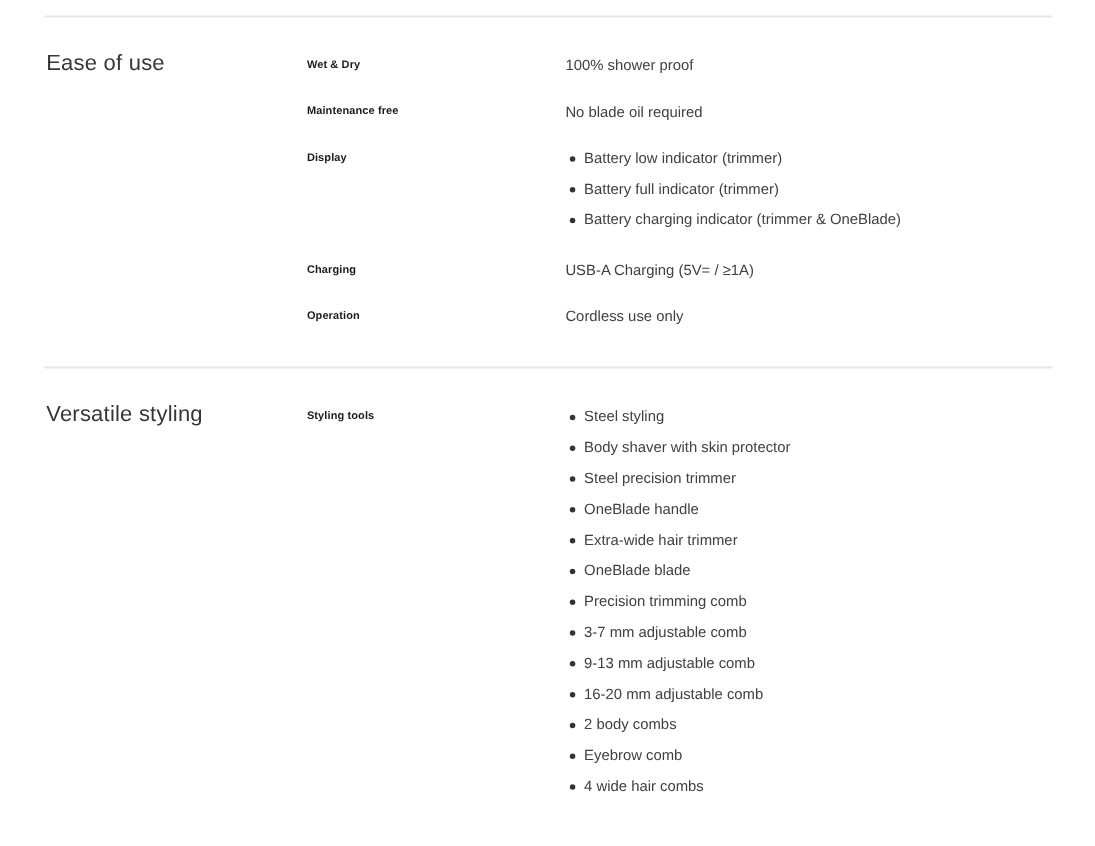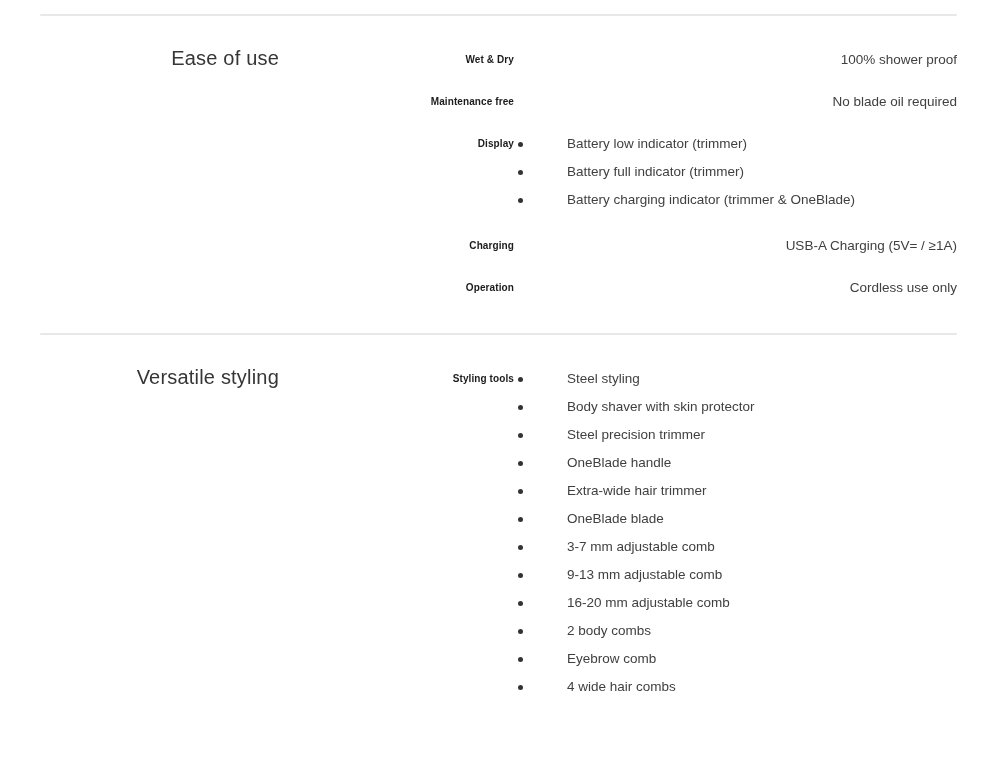--- a/index.html
+++ b/index.html
@@ -20,21 +20,20 @@
   .page{margin:14px 38px 0 40px;}
   .spec-section .divider{
     height:2px;width:100%;
     background:var(--divider);
     border-radius:1px;
   }
   .section-grid{
     display:grid;
     grid-template-columns:237px 1fr;
     padding:34px 0 13px 2px;
-    text-align:right;
   }
   .spec-section:last-child .section-grid{padding-bottom:0;}
   .section-title{
     font-size:20px;font-weight:400;color:var(--heading);
     margin:-4px 0 0 0;letter-spacing:0.2px;line-height:24px;
   }
   .rows{min-width:0;}
   .spec-row{
     display:grid;
     grid-template-columns:235px 1fr;
@@ -45,21 +44,21 @@
     line-height:20px;letter-spacing:0.1px;
   }
   .spec-value{
     font-size:13.5px;color:var(--value);line-height:20px;
   }
   ul.bullets{
     list-style:none;margin:-4px 0 0 0;padding:0;
   }
   ul.bullets li{
     height:28px;display:flex;align-items:center;
-    font-size:13.5px;color:var(--value);gap:36px;
+    font-size:13.5px;color:var(--value);
   }
   .dot{
     width:5px;height:5px;border-radius:50%;
     background:var(--bullet);
     margin:1px 8px 0 4px;flex:none;
   }
 </style>
 </head>
 <body>
 
@@ -136,20 +135,24 @@
                   <li>
     <span class="dot"></span>
     <span class="bullet-text">Extra-wide hair trimmer</span>
   </li>
                   <li>
     <span class="dot"></span>
     <span class="bullet-text">OneBlade blade</span>
   </li>
                   <li>
     <span class="dot"></span>
+    <span class="bullet-text">Precision trimming comb</span>
+  </li>
+                  <li>
+    <span class="dot"></span>
     <span class="bullet-text">3-7 mm adjustable comb</span>
   </li>
                   <li>
     <span class="dot"></span>
     <span class="bullet-text">9-13 mm adjustable comb</span>
   </li>
                   <li>
     <span class="dot"></span>
     <span class="bullet-text">16-20 mm adjustable comb</span>
   </li>

